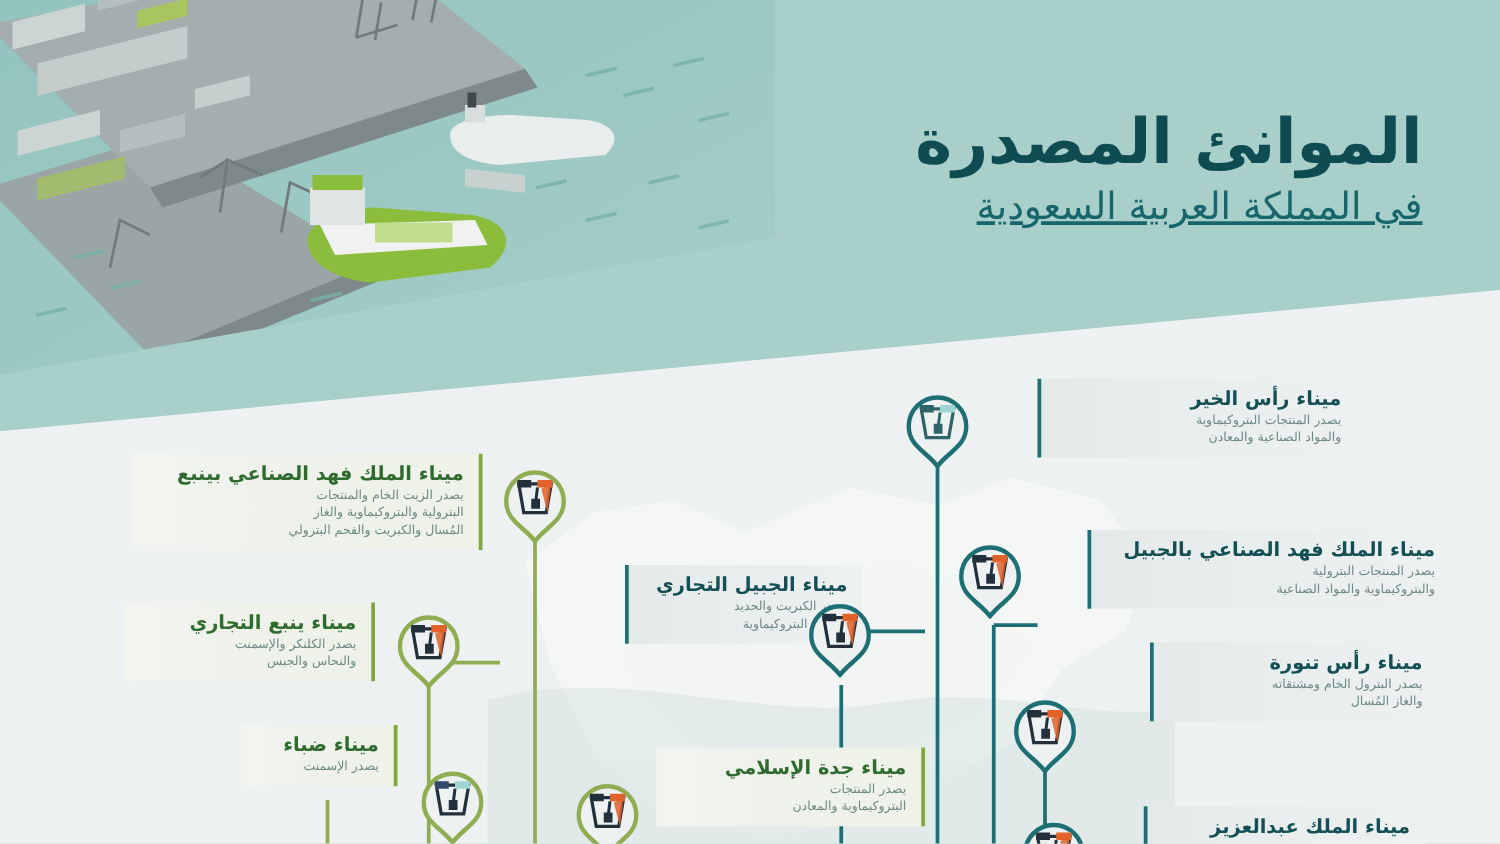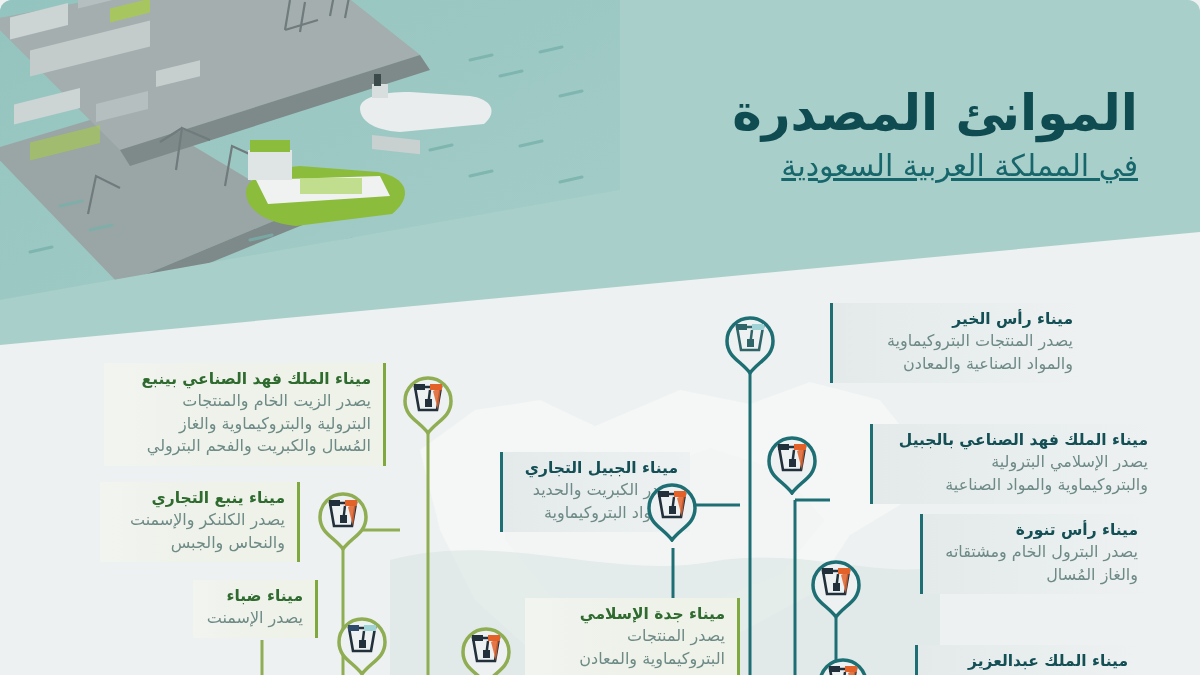--- a/index.html
+++ b/index.html
@@ -2,21 +2,21 @@
 <html lang="ar" dir="rtl"><head>
 <meta charset="utf-8">
 <title>الموانئ المصدرة في المملكة العربية السعودية</title>
 <style>
   html,body{margin:0;padding:0;}
   body{
     width:1200px;height:675px;overflow:hidden;position:relative;
     background:#eef1f1;
     font-family:"DejaVu Sans","Liberation Sans",sans-serif;
   }
-  .stage{position:absolute;inset:0;overflow:hidden;border-radius:12px;}
+  .stage{position:absolute;inset:0;overflow:hidden;}
 
   
   .header-band{
     position:absolute;left:0;top:0;width:1200px;height:345px;
     background:#a9cfca;
     clip-path:polygon(0 0, 1200px 0, 1200px 232px, 0 345px);
     z-index:2;
   }
   .header-text{
     position:absolute;right:62px;top:86px;text-align:right;z-index:6;
@@ -46,21 +46,21 @@
   
   .card{
     position:absolute;z-index:3;
     padding:6px 12px 8px 12px;
     box-sizing:border-box;
   }
   .card .c-title{
     font-size:15.5px;font-weight:700;line-height:1.35;white-space:nowrap;
   }
   .card .c-body{
-    font-size:16px;font-weight:400;line-height:1.42;
+    font-size:10px;font-weight:400;line-height:1.42;
   }
   
   .card.green{
     background:linear-gradient(to left,#eef2e8 0%,#eef2ea 55%,#f2f4f0 100%);
     border-right:3px solid #7fa93f;
     text-align:right;
   }
   .card.green .c-title{color:#2f6b2f;}
   .card.green .c-body{color:#6d8a86;}
 
@@ -307,21 +307,21 @@
 
   <div class="card green" style="left:104px;top:363px;width:282px;">
     <div class="c-title">ميناء الملك فهد الصناعي بينبع</div>
     <div class="c-body">يصدر الزيت الخام والمنتجات</div>
     <div class="c-body">البترولية والبتروكيماوية والغاز</div>
     <div class="c-body">المُسال والكبريت والفحم البترولي</div>
   </div>
 
   <div class="card teal" style="left:830px;top:424px;width:290px;">
     <div class="c-title">ميناء الملك فهد الصناعي بالجبيل</div>
-    <div class="c-body">يصدر الإسلامي البترولية</div>
+    <div class="c-body">يصدر المنتجات البترولية</div>
     <div class="c-body">والبتروكيماوية والمواد الصناعية</div>
   </div>
 
   <div class="card green" style="left:100px;top:482px;width:200px;">
     <div class="c-title">ميناء ينبع التجاري</div>
     <div class="c-body">يصدر الكلنكر والإسمنت</div>
     <div class="c-body">والنحاس والجبس</div>
   </div>
 
   <div class="card teal" style="left:460px;top:452px;width:190px;">

